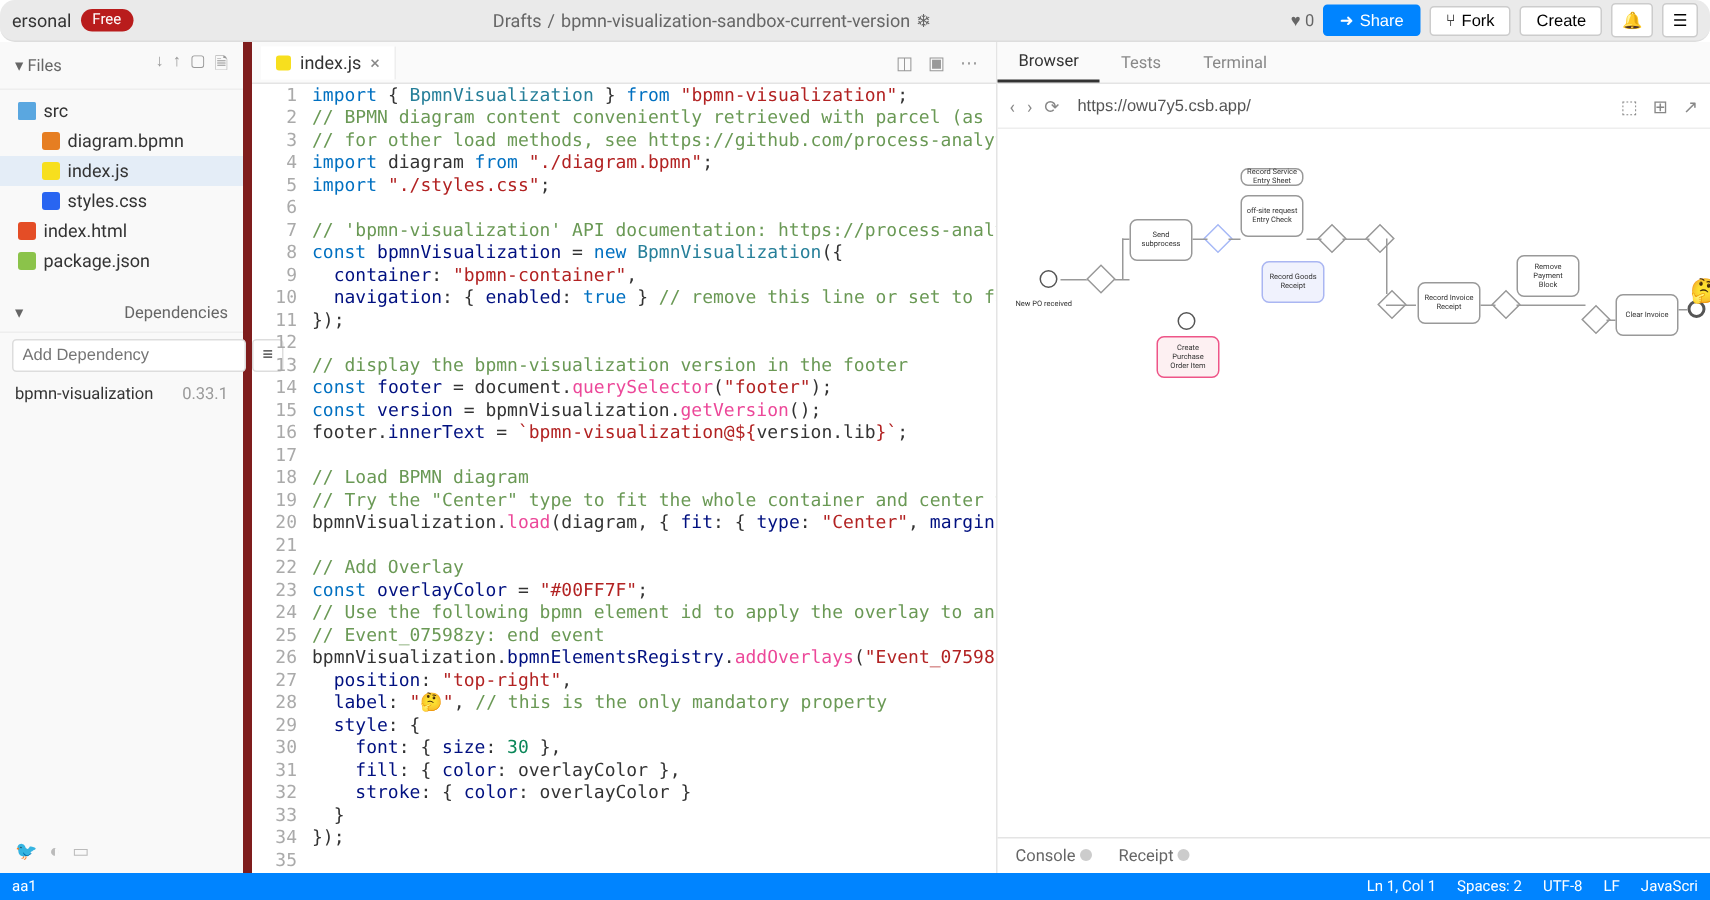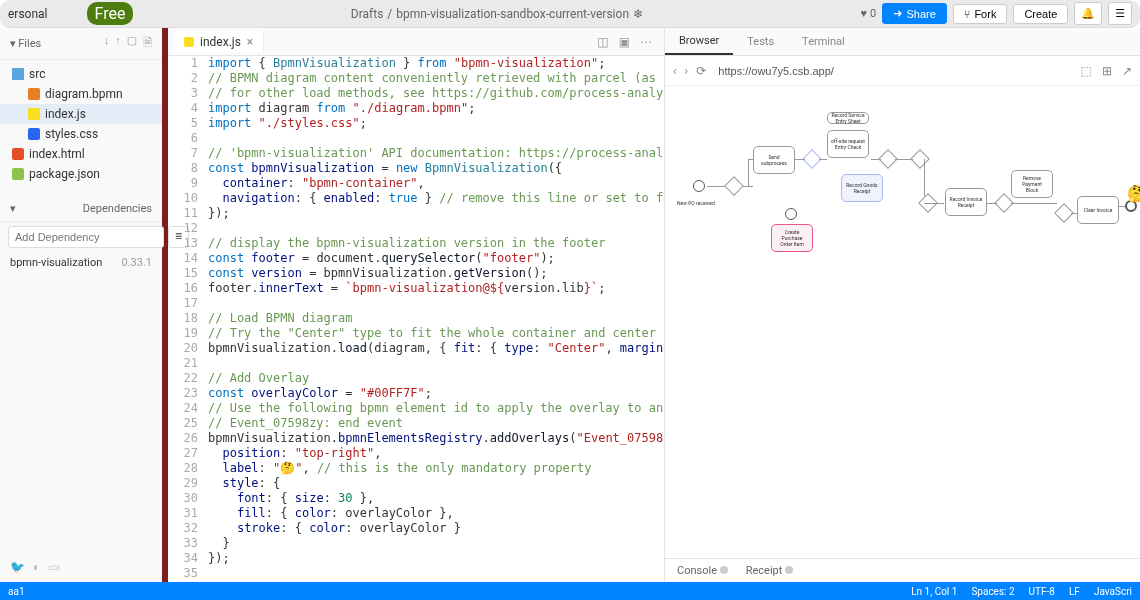--- a/index.html
+++ b/index.html
@@ -1,19 +1,19 @@
 <!DOCTYPE html>
 <html><head>
 <meta charset="utf-8">
 <style>
 * { margin:0; padding:0; box-sizing:border-box; }
 html,body { width:1140px; height:600px; font-family:-apple-system,BlinkMacSystemFont,"Segoe UI",Roboto,sans-serif; font-size:12px; overflow:hidden; background:#fff; color:#333; }
 .titlebar { height:28px; background:#eaeaea; display:flex; align-items:center; padding:0 8px; border-bottom:1px solid #ddd;border-radius:10px; }
 .titlebar .left { display:flex; align-items:center; gap:6px; }
-.badge { background:#4d7c0f; color:#fff; font-size:16px; padding:2px 8px; border-radius:10px;margin-left:33px; }
+.badge { background:#b91c1c; color:#fff; font-size:10px; padding:2px 8px; border-radius:10px; }
 .titlebar .center { flex:1; text-align:center; color:#666; font-size:12px; display:flex; justify-content:center; gap:4px; align-items:center;}
 .titlebar .right { display:flex; gap:6px; align-items:center; }
 .btn { background:#fff; border:1px solid #ccc; padding:3px 10px; border-radius:3px; font-size:11px; cursor:pointer; display:inline-flex; align-items:center; gap:4px; }
 .btn.primary { background:#0084ff; color:#fff; border-color:#0084ff; }
 .btn.icon { padding:4px 6px; }
 .likes { display:flex; align-items:center; gap:3px; color:#666; font-size:11px;}
 
 .main { display:flex; height:calc(100% - 28px - 18px); }
 .sidebar { width:168px; background:#f9f9f9; border-right:6px solid #7f1d1d; display:flex; flex-direction:column; }
 .panel-hdr { padding:6px 10px; font-size:11px; color:#666; display:flex; justify-content:space-between; align-items:center; border-bottom:1px solid #eee;}
@@ -46,21 +46,21 @@
 .code { flex:1; overflow:auto; font-family:"SF Mono",Menlo,Consolas,monospace; font-size:12px; line-height:15px; white-space:pre; }
 .code-row { display:flex; }
 .gutter { width:40px; text-align:right; padding-right:10px; color:#aaa; user-select:none; flex-shrink:0;}
 .code-text { flex:1; }
 .tok-kw { color:#0070c1; }
 .tok-str { color:#b22222; }
 .tok-cm { color:#6a9955; }
 .tok-id { color:#267f99; }
 .tok-num { color:#098658; }
 .tok-prop { color:#001080; }
-.tok-fn { color:#0f172a; }
+.tok-fn { color:#ec4899; }
 
 .preview-col { width:475px; display:flex; flex-direction:column; }
 .prev-tabs { height:28px; border-bottom:1px solid #e4e4e4; display:flex; align-items:center; font-size:11px; background:#fafafa;}
 .prev-tab { padding:12px 14px; color:#888; height:100%; display:flex; align-items:center; cursor:pointer;}
 .prev-tab.active { color:#333; border-bottom:2px solid #333; }
 .addr { height:30px; display:flex; align-items:center; gap:8px; padding:0 8px; border-bottom:1px solid #eee; color:#888;}
 .addr input { flex:1; border:none; font-size:11px; padding:4px; outline:none; color:#555;}
 .addr .right-icons { display:flex; gap:10px; }
 .diagram-area { flex:1; padding:20px 10px; position:relative; overflow:hidden;}
 .diagram-footer { text-align:right; font-style:italic; padding:6px 12px; font-size:12px; color:#222;}

